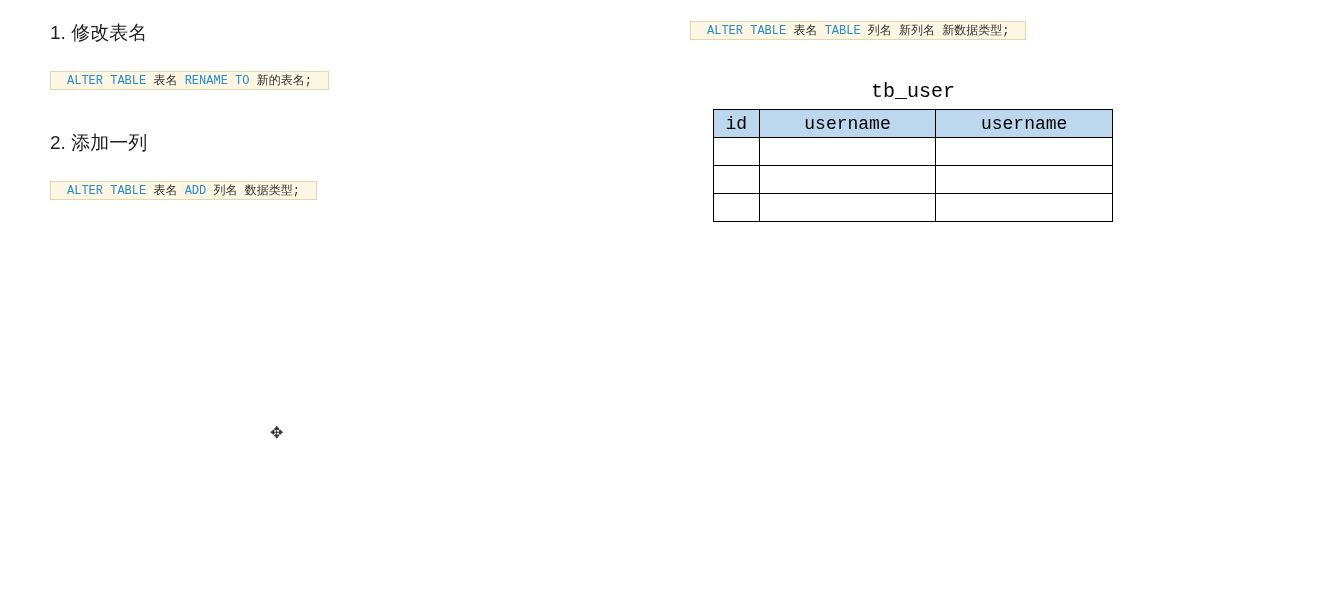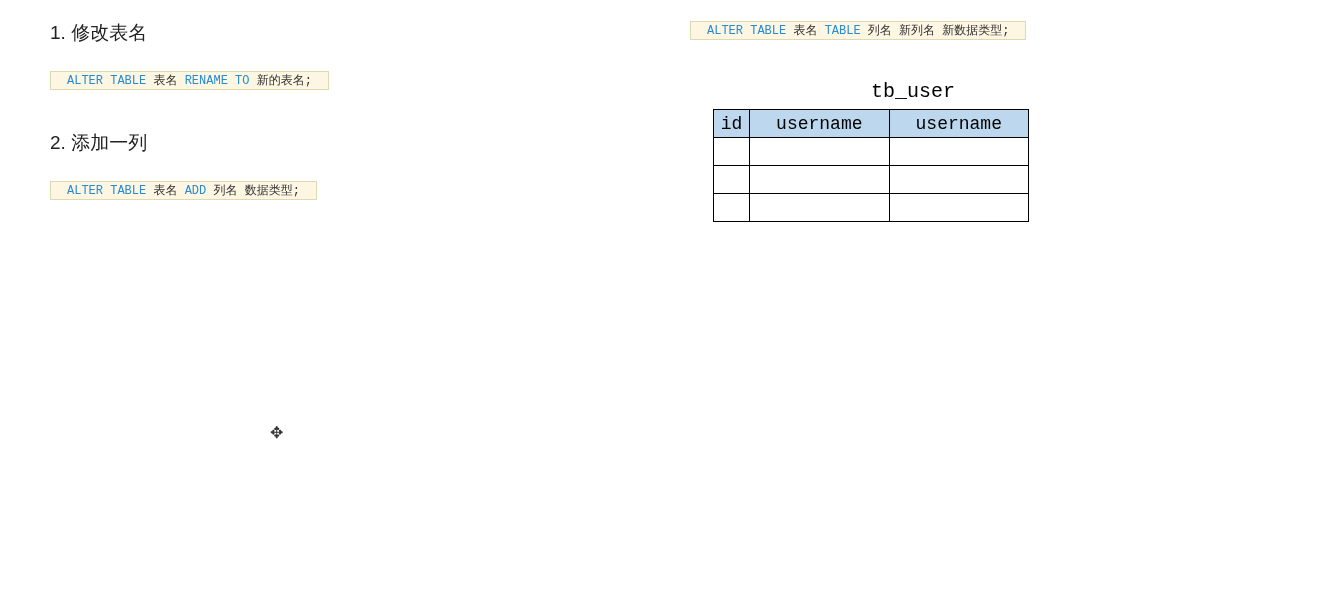--- a/index.html
+++ b/index.html
@@ -47,21 +47,21 @@
     }
     .table-title {
       font-family: Consolas, "Courier New", monospace;
       font-size: 20px;
       text-align: center;
       width: 400px;
       margin-bottom: 6px;
     }
     table.schema {
       border-collapse: collapse;
-      width: 316px;
+      width: 400px;
     }
     table.schema th, table.schema td {
       border: 1.5px solid #000;
       height: 28px;
       font-family: Consolas, "Courier New", monospace;
       font-size: 18px;
       font-weight: normal;
       text-align: center;
     }
     table.schema th {

